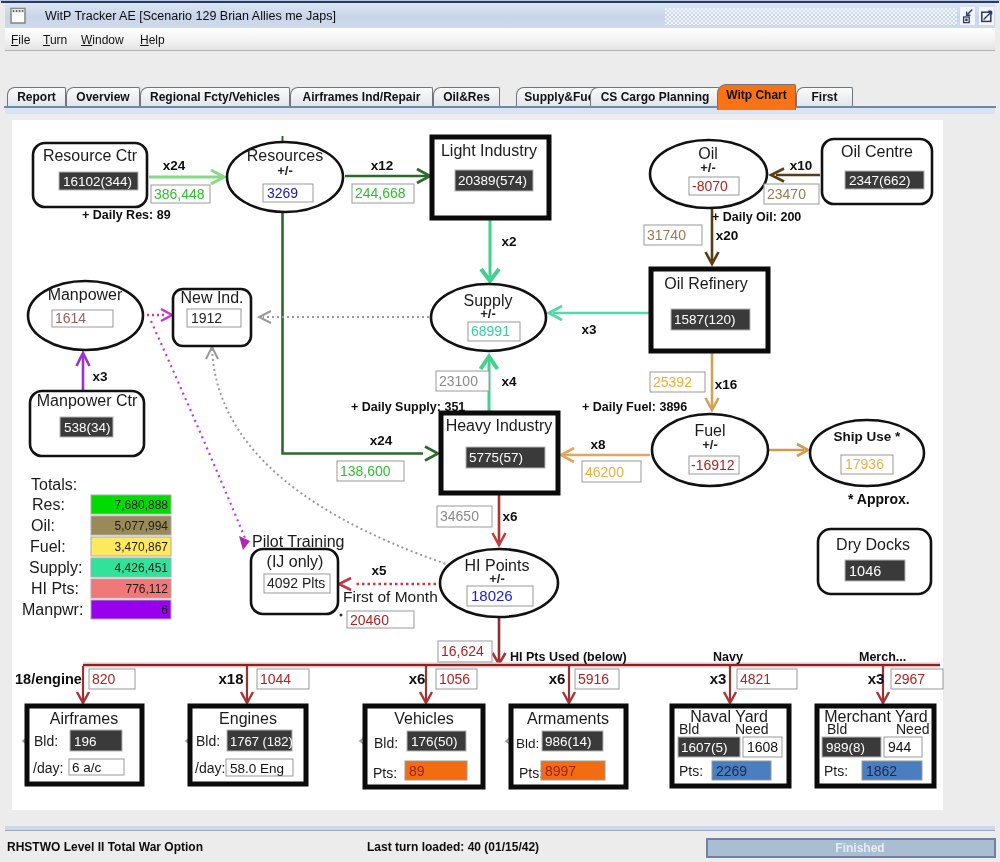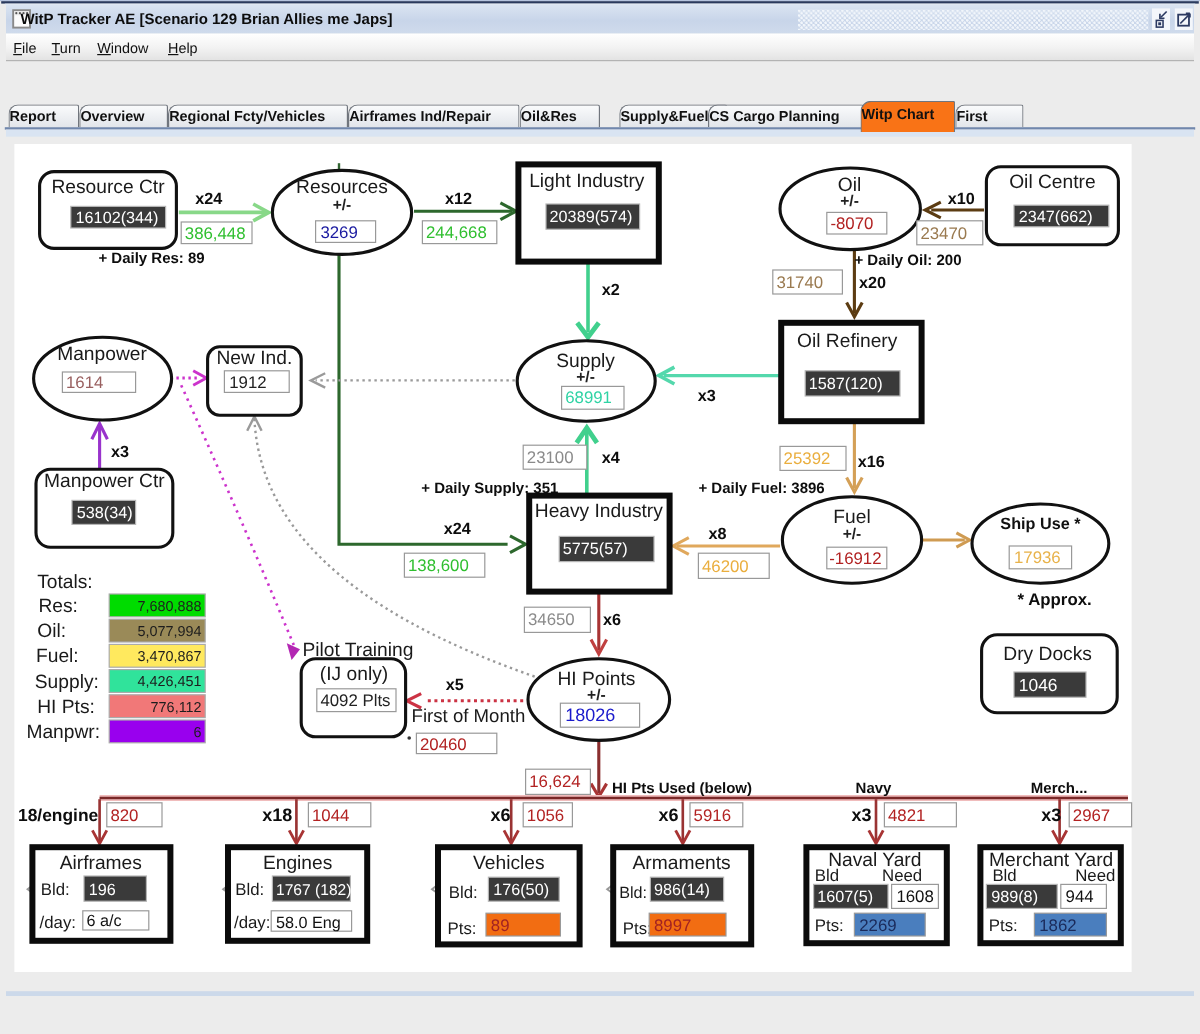--- a/index.html
+++ b/index.html
@@ -3,37 +3,37 @@
 <style>
 html,body{margin:0;padding:0;background:#fff}
 *{box-sizing:border-box}
 body{font-family:"Liberation Sans",sans-serif}
 #win{position:relative;width:1000px;height:862px;overflow:hidden;background:#ececec}
 .abs{position:absolute}
 #fT1{left:0;top:0;width:1000px;height:1px;background:#b6c4de}
 #fT2{left:1px;top:1px;width:998px;height:2px;background:#2a3a5e}#fT3{left:4px;top:3px;width:992px;height:1px;background:#dde7f3}
 
 #title{left:5px;top:4px;width:990px;height:24px;background:linear-gradient(180deg,#dae4f2 0%,#c8d5e9 55%,#cfdbec 100%)}
-#ttxt{left:12px;top:0;width:700px;height:24px;line-height:25px;font-size:12.5px;font-weight:bold;color:#0c0c0c}
+#ttxt{left:40px;top:0;width:700px;height:24px;line-height:25px;font-size:12.5px;font-weight:normal;color:#0c0c0c}
 #bumps{left:660px;top:4px;width:292px;height:17px;background-image:radial-gradient(circle at 1px 1px,#f2f6fb 22%,rgba(0,0,0,0) 31%),radial-gradient(circle at 3px 3px,#f2f6fb 22%,rgba(0,0,0,0) 31%);background-size:4px 4px}
 .wbtn{top:3px;width:15px;height:18px;background:#f3f6fb}
 
 #menu{left:5px;top:28px;width:990px;height:23px;background:linear-gradient(180deg,#fff 0%,#f2f2f2 55%,#e3e3e3 100%);border-bottom:1px solid #b3b3b3}
 .mi{top:3px;height:18px;line-height:18px;font-size:12px;font-weight:normal;color:#111}
 
 #dsrow{left:5px;top:51px;width:990px;height:34px;background:#ececec}
 #dslab{left:4px;top:7px;height:20px;line-height:20px;font-size:12.5px;font-weight:bold;color:#111}
 #combo{left:60px;top:4px;width:147px;height:26px;border:1px solid #7e8da0;background:linear-gradient(180deg,#b9cadd,#a4b9d0)}
 #combotx{left:2px;top:0;height:24px;line-height:24px;font-size:12px;font-weight:bold;color:#0d0d0d}
 #comboarr{right:0;top:0;width:19px;height:24px;border-left:1px solid #7e8da0;background:linear-gradient(180deg,#cedcee,#b0c3d9)}
 #comboarr:after{content:"";position:absolute;left:4px;top:9px;border-left:5.5px solid transparent;border-right:5.5px solid transparent;border-top:6px solid #25304e}
 
 #tabline{left:4px;top:106px;width:992px;height:2px;background:#7187ac}
 #tabband{left:5px;top:108px;width:990px;height:6px;background:#d9e4f2}
-.tab{top:87px;height:19px;background:linear-gradient(180deg,#fafbfc,#e2e5ea);border:1px solid #70757d;border-bottom:none;border-radius:8px 2px 0 0;white-space:nowrap;overflow:hidden;font-size:12px;font-weight:bold;color:#111;line-height:18px;z-index:2}
+.tab{top:87px;height:19px;background:linear-gradient(180deg,#fafbfc,#e2e5ea);border:1px solid #70757d;border-bottom:none;border-radius:8px 2px 0 0;text-align:center;white-space:nowrap;overflow:hidden;font-size:12px;font-weight:bold;color:#111;line-height:18px;z-index:2}
 #tabsel{top:84px;height:26px;background:#f97316;line-height:21px;z-index:3;border-radius:9px 2px 0 0}
 
 #cpane{left:5px;top:114px;width:990px;height:712px;background:#ececec}
 #white{left:7px;top:6px;width:931px;height:690px;background:#fff}
 #cband{left:5px;top:826px;width:990px;height:4px;background:#ccd9ea}
 
 #status{left:5px;top:830px;width:990px;height:27px;background:#ececec;border-top:1px solid #9aa7bc}
 .st{top:7px;height:18px;line-height:18px;font-size:12px;font-weight:bold;color:#0d0d0d}
 #pbar{left:701px;top:7px;width:290px;height:20px;border:2px solid #6e81a4;background:#a9bdd3;text-align:center;line-height:16px;font-size:12px;font-weight:bold;color:#e8ecf2;padding-left:18px}
 
@@ -380,13 +380,18 @@
 <rect x="91" y="600" width="80" height="19" fill="#9900ee"></rect>
 </g>
 <text class="lv" x="168" y="509">7,680,888</text>
 <text class="lv" x="168" y="530">5,077,994</text>
 <text class="lv" x="168" y="551">3,470,867</text>
 <text class="lv" x="168" y="572">4,426,451</text>
 <text class="lv" x="168" y="593">776,112</text>
 <text class="lv" x="168" y="614">6</text>
 </svg>
 <div class="abs" id="cband"></div>
+<div class="abs" id="status">
+<div class="abs st" style="left:2px">RHSTWO Level II Total War Option</div>
+<div class="abs st" style="left:362px">Last turn loaded: 40 (01/15/42)</div>
+<div class="abs" id="pbar">Finished</div>
 </div>
+</div>
 
 </body></html>

